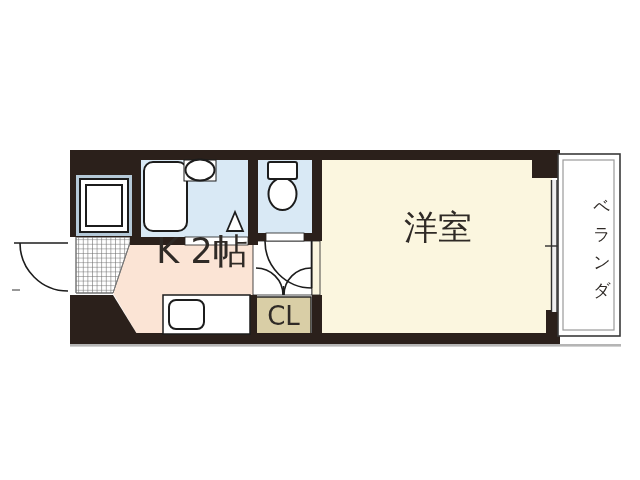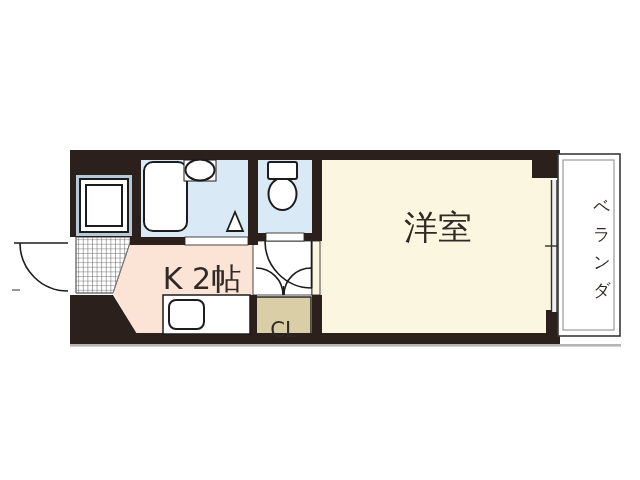--- a/index.html
+++ b/index.html
@@ -11,23 +11,23 @@
   .wall{fill:var(--c-wall,#2b201b);}
   .floor-bath{fill:var(--c-bath,#d9e9f5);}
   .floor-kitchen{fill:var(--c-kitchen,#fbe4d5);}
   .floor-room{fill:var(--c-room,#fbf6df);}
   .floor-closet{fill:var(--c-closet,#d9cea6);}
   .fixture{fill:#ffffff;stroke:var(--c-line,#1c1c1c);}
   .doorline{fill:none;stroke:var(--c-line,#1c1c1c);stroke-width:1.6;}
   .thinline{fill:none;stroke:var(--c-line,#1c1c1c);stroke-width:0.9;}
 
   .label{position:absolute;color:#2f2a26;text-align:center;}
-  .kitchen-label{left:122px;top:260px;width:160px;font-size:30px;line-height:38px;white-space:nowrap;}
+  .kitchen-label{left:122px;top:232px;width:160px;font-size:35px;line-height:38px;white-space:nowrap;}
   .room-label{left:360px;top:208px;width:156px;font-size:34px;line-height:39px;}
-  .cl-label{left:256px;top:317px;width:55px;font-size:21px;line-height:26px;}
+  .cl-label{left:256px;top:303px;width:55px;font-size:26px;line-height:26px;}
   .veranda-label{left:576px;top:192px;width:28px;font-size:17px;line-height:28px;
                  word-break:break-all;letter-spacing:0;margin-left:12px;}
 </style>
 </head>
 <body>
 
 <div class="canvas">
 
   <svg class="plan-svg" viewBox="0 0 640 480">
     <defs>

